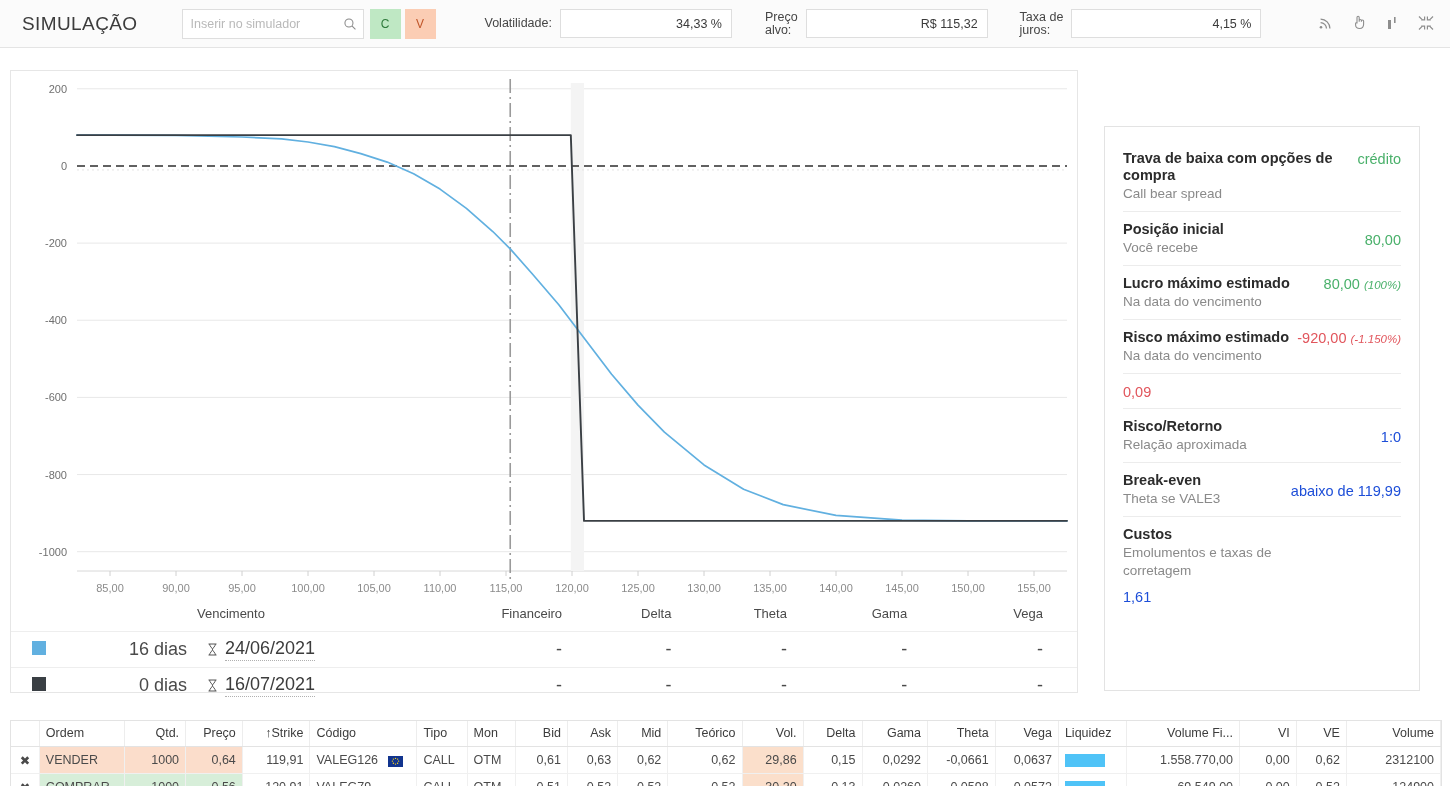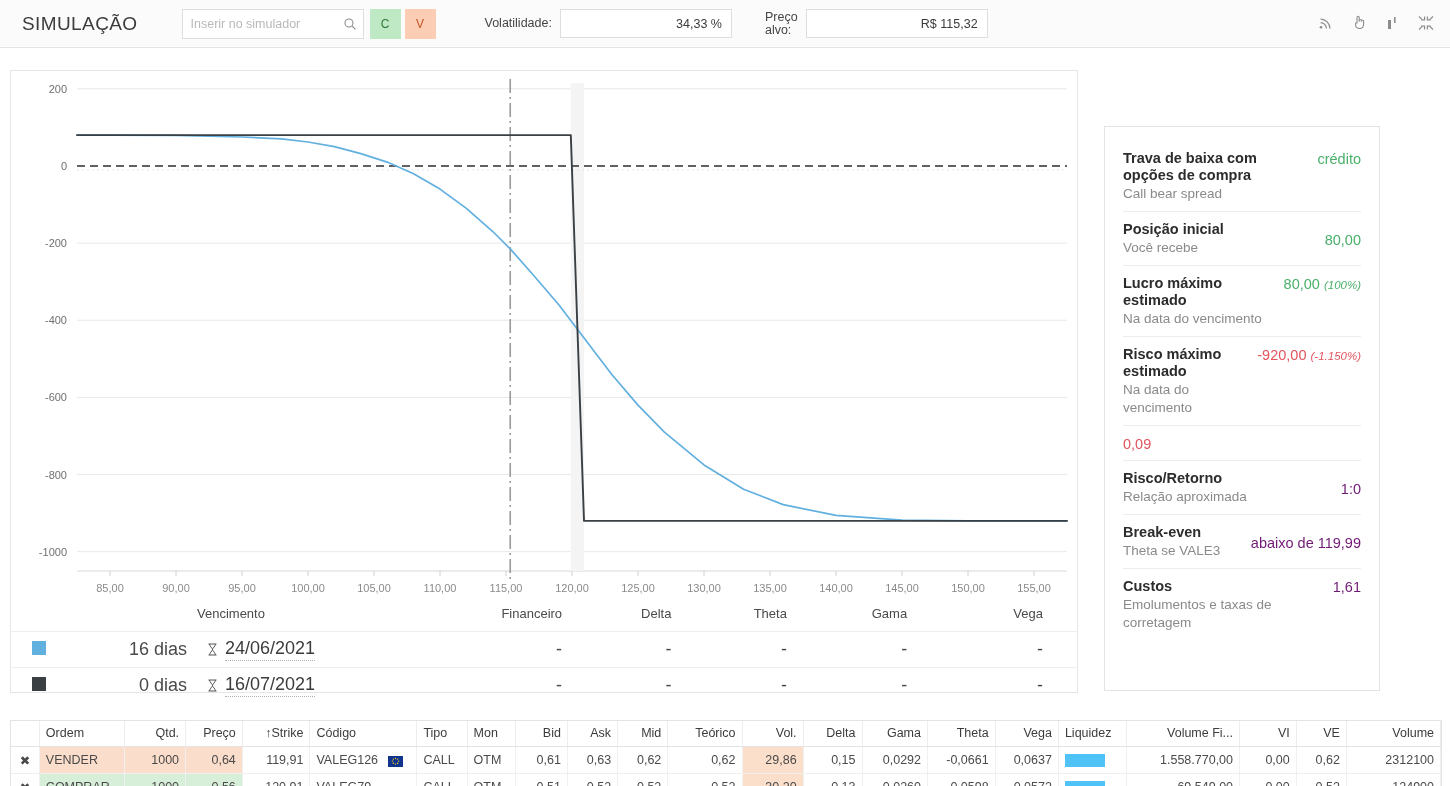--- a/index.html
+++ b/index.html
@@ -117,41 +117,41 @@
   .venc-date {
     border-bottom: 1px dotted #b0b0b0;
     padding-bottom: 1px;
     color: #3c3c3c;
   }
   .dash { color: #c9545a; }
 
   
   #summary-card {
     position: absolute; left: 1104px; top: 78px;
-    width: 276px; height: 565px;
+    width: 316px; height: 565px;
     background: #fff;
     border: 1px solid #e3e3e3;
     padding: 14px 18px 0 18px;
   }
   .sum-row {
     display: flex; justify-content: space-between;
     align-items: flex-start;
     padding: 9px 0 8px 0;
     border-bottom: 1px solid #ececec;
     gap: 8px;
   }
-  .sum-row:last-child { border-bottom: none; }
+  .sum-row:last-child { border-bottom: none; flex-direction: column; }
   .sum-left { max-width: 215px; }
   .sum-title { font-size: 14.5px; font-weight: bold; color: #2c2c2c; line-height: 17px; }
   .sum-sub { font-size: 13.5px; color: #8a8a8a; line-height: 18px; margin-top: 1px; }
   .sum-val { font-size: 14.5px; white-space: nowrap; padding-top: 1px; text-align: right; }
   .sum-val .pct { font-size: 11.5px; font-style: italic; }
   .v-green { color: #49b06a; }
   .v-red   { color: #e1555c; }
-  .v-gray  { color: #701a75; }
+  .v-gray  { color: #1d4ed8; }
   .sum-row.align-mid { align-items: center; }
 
   
   #opts-card {
     position: absolute; left: 10px; top: 672px;
     width: 1432px; height: 104px;
     background: #fff;
     border: 1px solid #e3e3e3;
     overflow: hidden;
   }
@@ -211,20 +211,27 @@
   </div>
 
   <div class="field-group" style="margin-left:33px;">
     <div class="field-label">
       <div>Preço</div>
       <div>alvo:</div>
     </div>
     <div class="field-input" style="width:182px; margin-left:8px;">R$ 115,32</div>
   </div>
 
+  <div class="field-group" style="margin-left:32px;">
+    <div class="field-label">
+      <div>Taxa de</div>
+      <div>juros:</div>
+    </div>
+    <div class="field-input" style="width:190px; margin-left:8px;">4,15 %</div>
+  </div>
 
   <div id="hdr-icons">
     <svg width="16" height="16" viewBox="0 0 16 16">
       <path d="M3 13.5a1.3 1.3 0 1 0 0-2.6 1.3 1.3 0 0 0 0 2.6z" fill="#8d8d8d"></path>
       <path d="M2.6 7.6a6 6 0 0 1 5.9 5.9" fill="none" stroke="#8d8d8d" stroke-width="1.3"></path>
       <path d="M2.6 4.1a9.4 9.4 0 0 1 9.3 9.4" fill="none" stroke="#8d8d8d" stroke-width="1.3"></path>
     </svg>
     <svg width="16" height="17" viewBox="0 0 16 17">
       <path d="M5 9.6V3.4a1.1 1.1 0 0 1 2.2 0v4.3m0-1.1a1.1 1.1 0 0 1 2.2 0v1.1m0-.6a1.1 1.1 0 0 1 2.2 0v3.2c0 2.6-1.6 4.2-4 4.2s-4-1.3-4-3.6V9.6a1.1 1.1 0 0 1 1.4-.9" fill="none" stroke="#8d8d8d" stroke-width="1.1" stroke-linejoin="round"></path>
     </svg>

